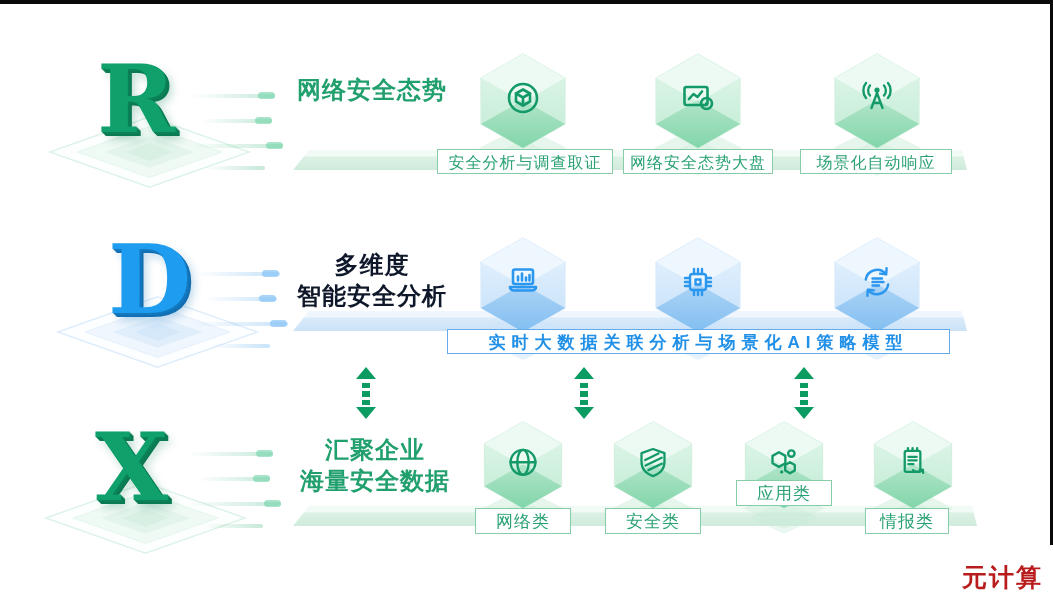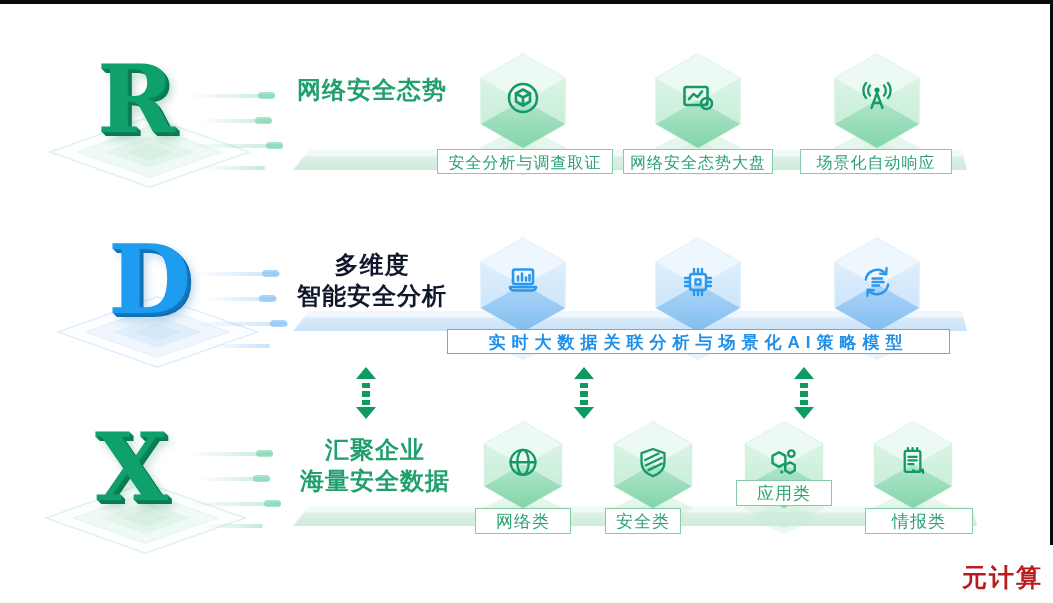--- a/index.html
+++ b/index.html
@@ -298,19 +298,19 @@
       <g transform="translate(42,28)" stroke="#149A68" stroke-width="2.5" fill="none" stroke-linecap="round" stroke-linejoin="round">
         <rect x="11" y="7.5" width="17" height="23" rx="2"></rect>
         <path d="M14.5 7.5 V4.5 M19.5 7.5 V4.5 M24.5 7.5 V4.5"></path>
         <path d="M15 14 H24 M15 18 H24 M15 22 H20.5"></path>
         <path d="M20 28.5 C23.5 31 27.5 31 30.5 28.5"></path>
         <path d="M31 31.5 L30.7 28 L27.2 28.7"></path>
       </g>
     </svg>
 
     <div class="tag small" style="left:475px;top:508px;width:96px">网络类</div>
-    <div class="tag small" style="left:605px;top:508px;width:76px">安全类</div>
+    <div class="tag small" style="left:605px;top:508px;width:96px">安全类</div>
     <div class="tag small" style="left:736px;top:480px;width:96px">应用类</div>
-    <div class="tag small" style="left:865px;top:508px;width:108px">情报类</div>
+    <div class="tag small" style="left:865px;top:508px;width:84px">情报类</div>
   </section>
 
   <div class="watermark">元计算</div>
 </div>
 
 </body></html>

